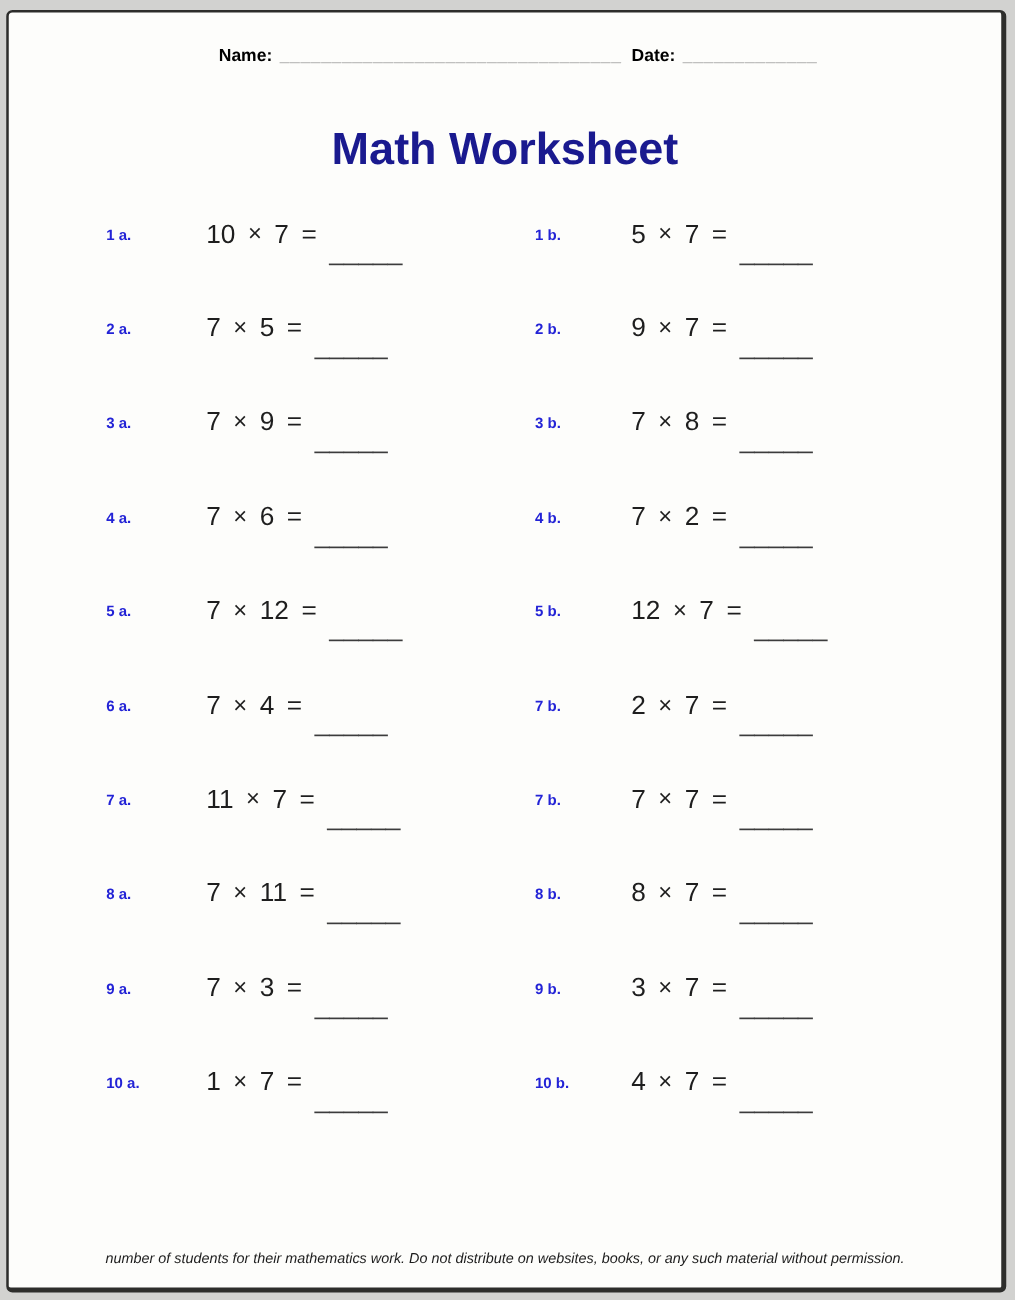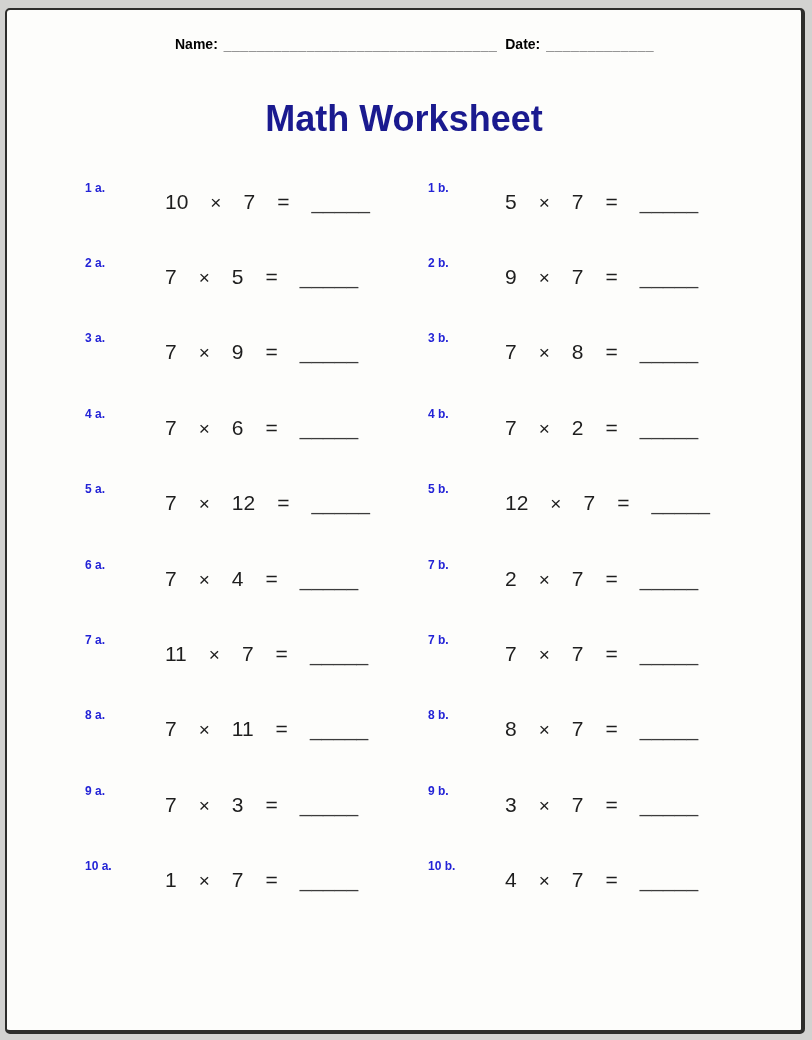--- a/index.html
+++ b/index.html
@@ -28,21 +28,21 @@
     padding-left: 168px;
     display: flex;
     align-items: baseline;
     font-weight: bold;
     font-size: 14px;
     color: #000000;
     white-space: nowrap;
   }
   .fill-line {
     color: #909090;
-    font-weight: normal;
+    font-weight: bold;
     margin-left: 6px;
     letter-spacing: 0.5px;
   }
   .date-label { margin-left: 8px; }
   .title {
     margin-top: 46px;
     text-align: center;
     font-weight: bold;
     font-size: 36px;
     color: #1a1a8f;
@@ -57,22 +57,22 @@
     align-items: center;
   }
   .plabel {
     font-weight: bold;
     font-size: 12px;
     color: #2323d6;
     white-space: nowrap;
   }
   .expr {
     display: flex;
-    gap: 22px;
-    align-items: flex-end;
+    gap: 10px;
+    align-items: center;
     font-size: 21px;
     color: #1e1e1e;
     white-space: nowrap;
   }
   .times { font-size: 19px; }
   .blank { color: #3c3c3c; letter-spacing: 0px; margin-top: 28px; }
   .footer {
     margin-top: auto;
     margin-bottom: 12px;
     text-align: center;
@@ -253,15 +253,16 @@
       <div class="expr">
         <span>4</span>
         <span class="times">×</span>
         <span>7</span>
         <span>=</span>
         <span class="blank">_____</span>
       </div>
     </div>
 
   <div class="footer">
+    <div>number of students for their mathematics work. Do not distribute on websites, books, or any such material without permission.</div>
   </div>
 
 </div>
 
 </body></html>

